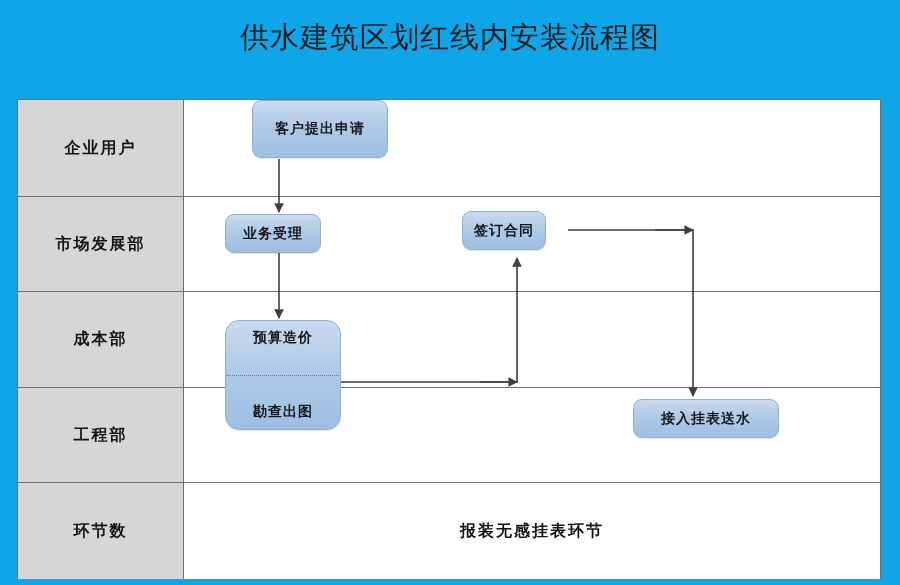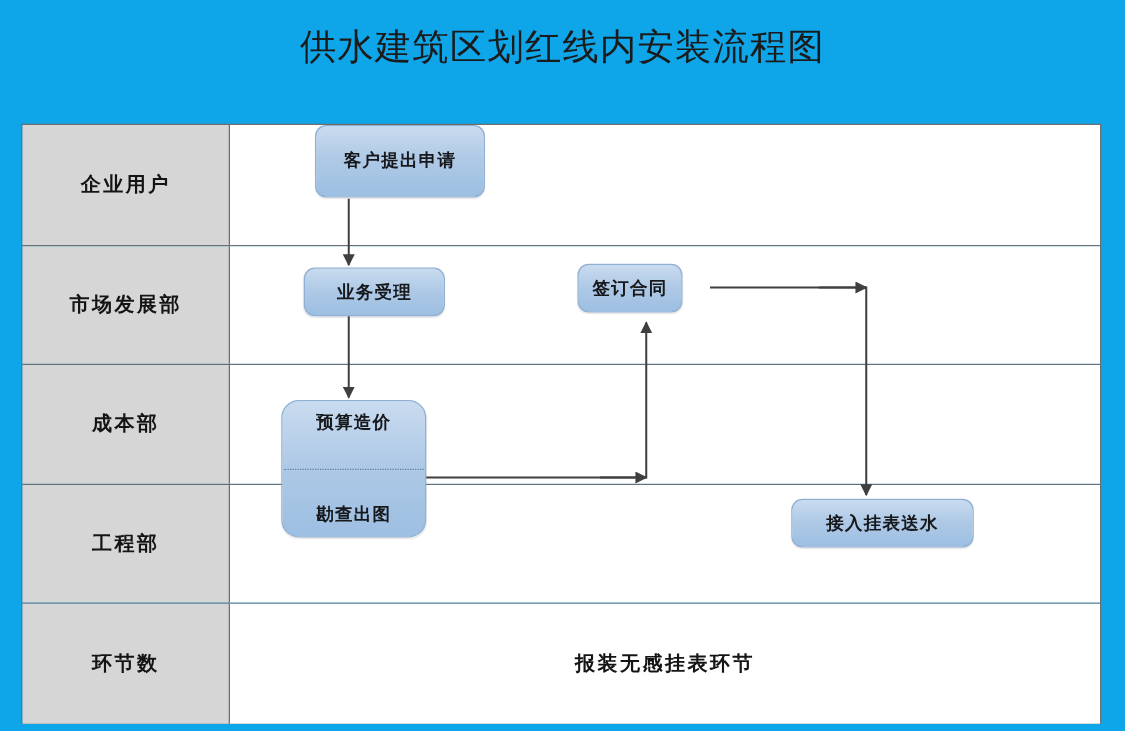--- a/index.html
+++ b/index.html
@@ -197,21 +197,21 @@
     <line x1="480" y1="382" x2="517" y2="382" stroke="#3f3f3f" stroke-width="1.6" marker-end="url(#arrow)"></line>
 
     <polyline points="568,230 693,230 693,396" fill="none" stroke="#3f3f3f" stroke-width="1.6" marker-end="url(#arrow)"></polyline>
     <line x1="655" y1="230" x2="693" y2="230" stroke="#3f3f3f" stroke-width="1.6" marker-end="url(#arrow)"></line>
   </svg>
 
   <div class="node" style="left:211px; top:100px; width:136px; height:58px;margin-left:41px;">
     <span>客户提出申请</span>
   </div>
 
-  <div class="node" style="left:225px; top:214px; width:113px; height:39px;margin-left:18px;">
+  <div class="node" style="left:225px; top:214px; width:96px; height:39px;">
     <span>业务受理</span>
   </div>
 
   <div class="node tall" style="left:225px; top:320px; width:116px; height:110px;">
     <div class="seg">
       <span>预算造价</span>
     </div>
     <div class="seg-div"></div>
     <div class="seg">
       <span>勘查出图</span>

